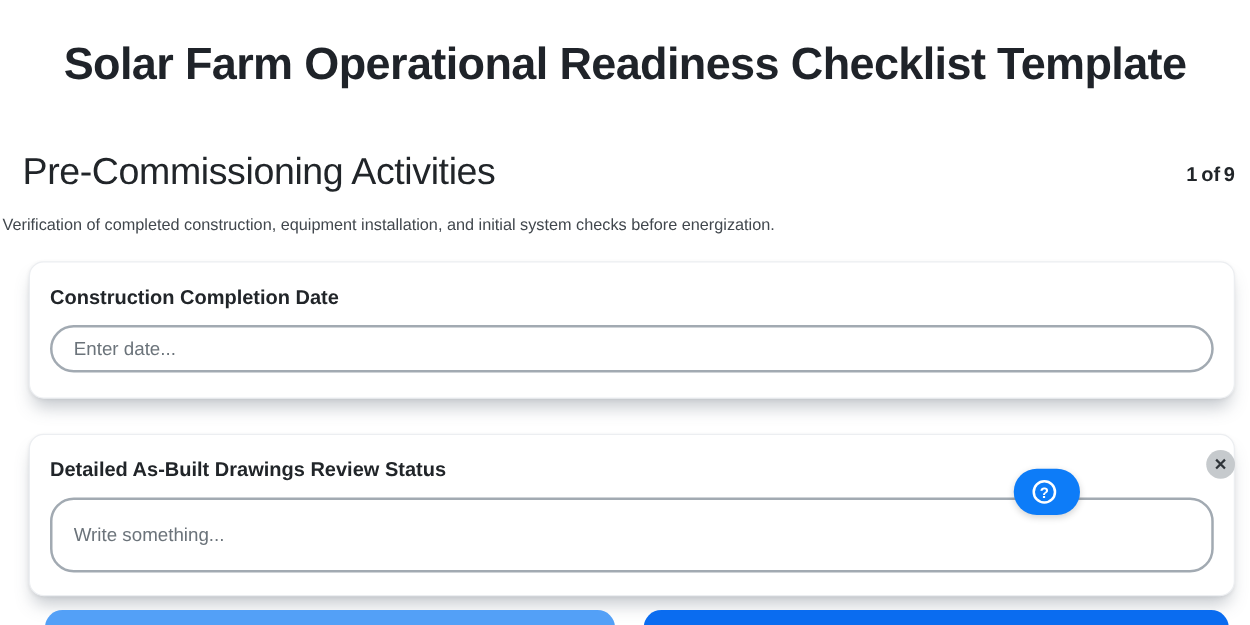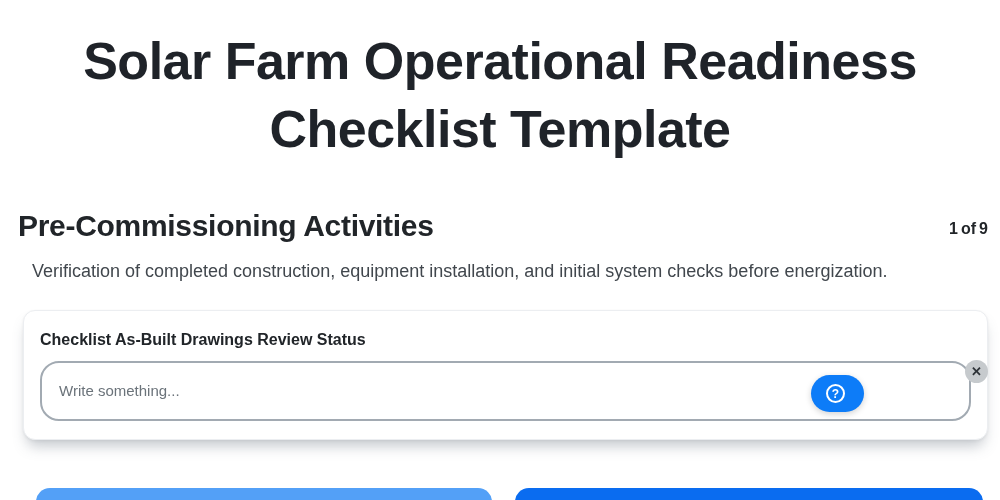--- a/index.html
+++ b/index.html
@@ -7,50 +7,50 @@
   body {
     background: #ffffff;
     font-family: "Liberation Sans", sans-serif;
     position: relative;
     color: #212529;
   }
   .page-title {
     margin: 28px auto 0;
     max-width: 952px;
     text-align: center;
-    font-size: 52px;
+    font-size: 36px;
     line-height: 1.3;
     font-weight: 700;
     color: #1f2329;
     letter-spacing: -0.5px;
   }
   .section-head {
     margin: 44px 12px 0 18px;
     display: flex;
     align-items: center;
     justify-content: space-between;
   }
   .section-heading {
     font-size: 30px;
     line-height: 1.25;
-    font-weight: 700;
+    font-weight: 400;
     color: #212529;
     letter-spacing: -0.3px;
   }
   .page-counter {
     font-size: 16px;
     color: #212529;
     white-space: nowrap;
     margin-top: 6px;
   }
   .page-counter .b { font-weight: 700; }
   .page-counter .sep { font-weight: 700; margin: 0 3px; }
   .section-description {
-    margin: 16px 32px 0;
-    font-size: 18px;
+    margin: 16px 2px 0;
+    font-size: 13px;
     color: #41474d;
   }
   .card {
     position: relative;
     margin: 22px 12px 0 23px;
     width: 965px;
     background: #ffffff;
     border: 1px solid #eceef1;
     border-radius: 12px;
     padding: 20px 16px;
@@ -151,23 +151,27 @@
 
   <header class="section-head">
     <h2 class="section-heading">Pre-Commissioning Activities</h2>
     <div class="page-counter">
       <span class="b">1</span><span class="sep">of</span><span class="b">9</span>
     </div>
   </header>
 
   <p class="section-description">Verification of completed construction, equipment installation, and initial system checks before energization.</p>
 
+  <section class="card card-1">
+    <label class="field-label">Construction Completion Date</label>
+    <input class="text-input" type="text" placeholder="Enter date..." style="">
+  </section>
 
   <section class="card card-2">
-    <label class="field-label">Checklist As-Built Drawings Review Status</label>
+    <label class="field-label">Detailed As-Built Drawings Review Status</label>
     <input class="text-input" type="text" placeholder="Write something..." style="">
   </section>
 </main>
 
 <button class="need-software-pill" style="background: rgb(13, 124, 248);">
   <span class="q-icon">?</span>
 </button>
 <button class="widget-close" style="background: rgb(198, 202, 205);">✕</button>
 
 <button class="cutoff-btn left" style="background: rgb(83, 160, 247);"></button>

